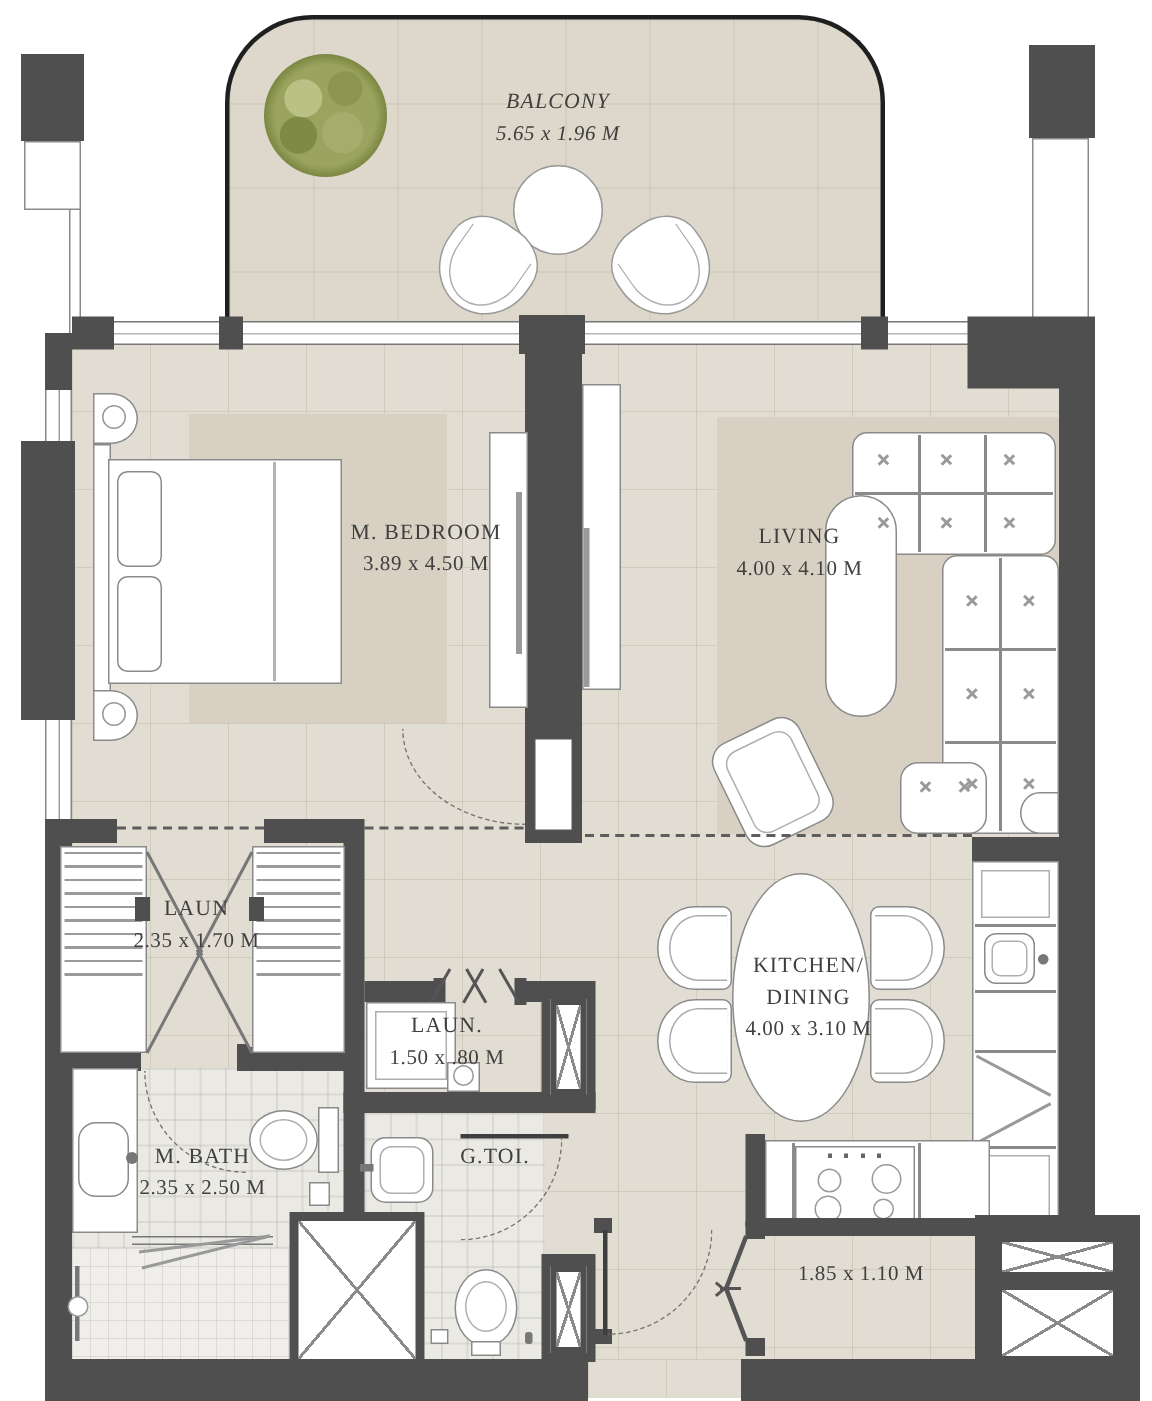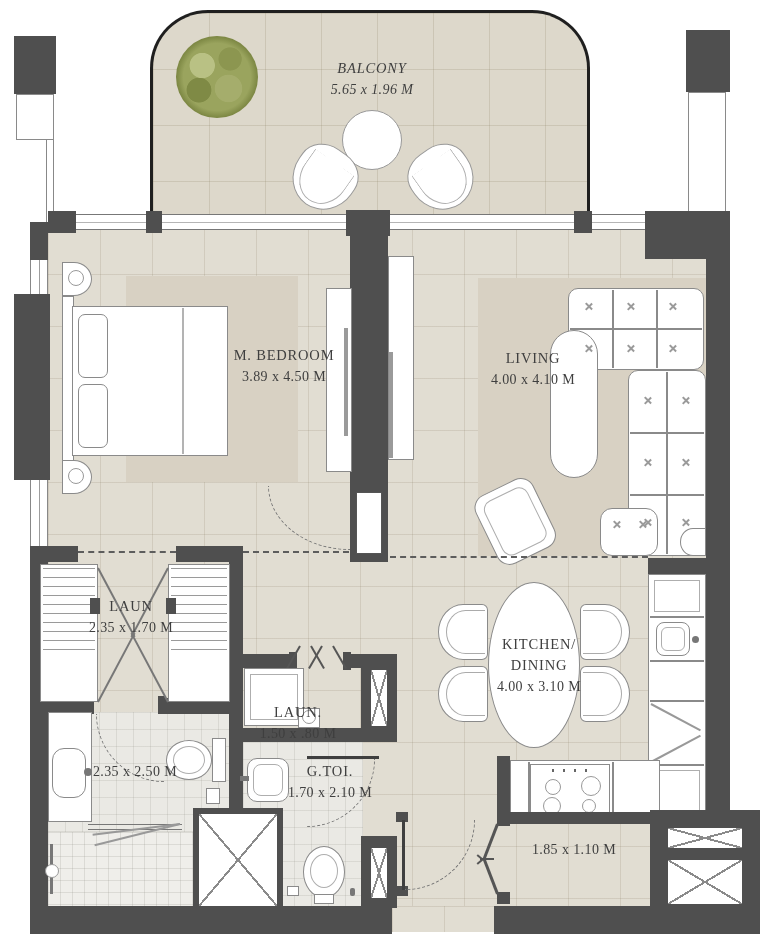--- a/index.html
+++ b/index.html
@@ -288,30 +288,30 @@
     <span class="dm">3.89 x 4.50 M</span>
   </div>
   <div class="room-label" style="left:433px;top:348px;width:200px;">
     <span class="nm">LIVING</span>
     <span class="dm">4.00 x 4.10 M</span>
   </div>
   <div class="room-label" style="left:41px;top:596px;width:180px;">
     <span class="nm">LAUN</span>
     <span class="dm">2.35 x 1.70 M</span>
   </div>
-  <div class="room-label" style="left:208px;top:674px;width:180px;margin-top:28px;">
+  <div class="room-label" style="left:208px;top:674px;width:180px;">
     <span class="nm">LAUN.</span>
     <span class="dm">1.50 x .80 M</span>
   </div>
   <div class="room-label" style="left:45px;top:761px;width:180px;">
+    <span class="nm">M. BATH</span>
     <span class="dm">2.35 x 2.50 M</span>
   </div>
   <div class="room-label" style="left:240px;top:761px;width:180px;">
     <span class="nm">G.TOI.</span>
-    <span class="dm">1.70 x 2.10 M</span>
   </div>
   <div class="room-label" style="left:449px;top:634px;width:180px;">
     <span class="nm">KITCHEN/</span>
     <span class="nm">DINING</span>
     <span class="dm">4.00 x 3.10 M</span>
   </div>
   <div class="room-label" style="left:484px;top:839px;width:180px;">
     <span class="dm">1.85 x 1.10 M</span>
   </div>
 

